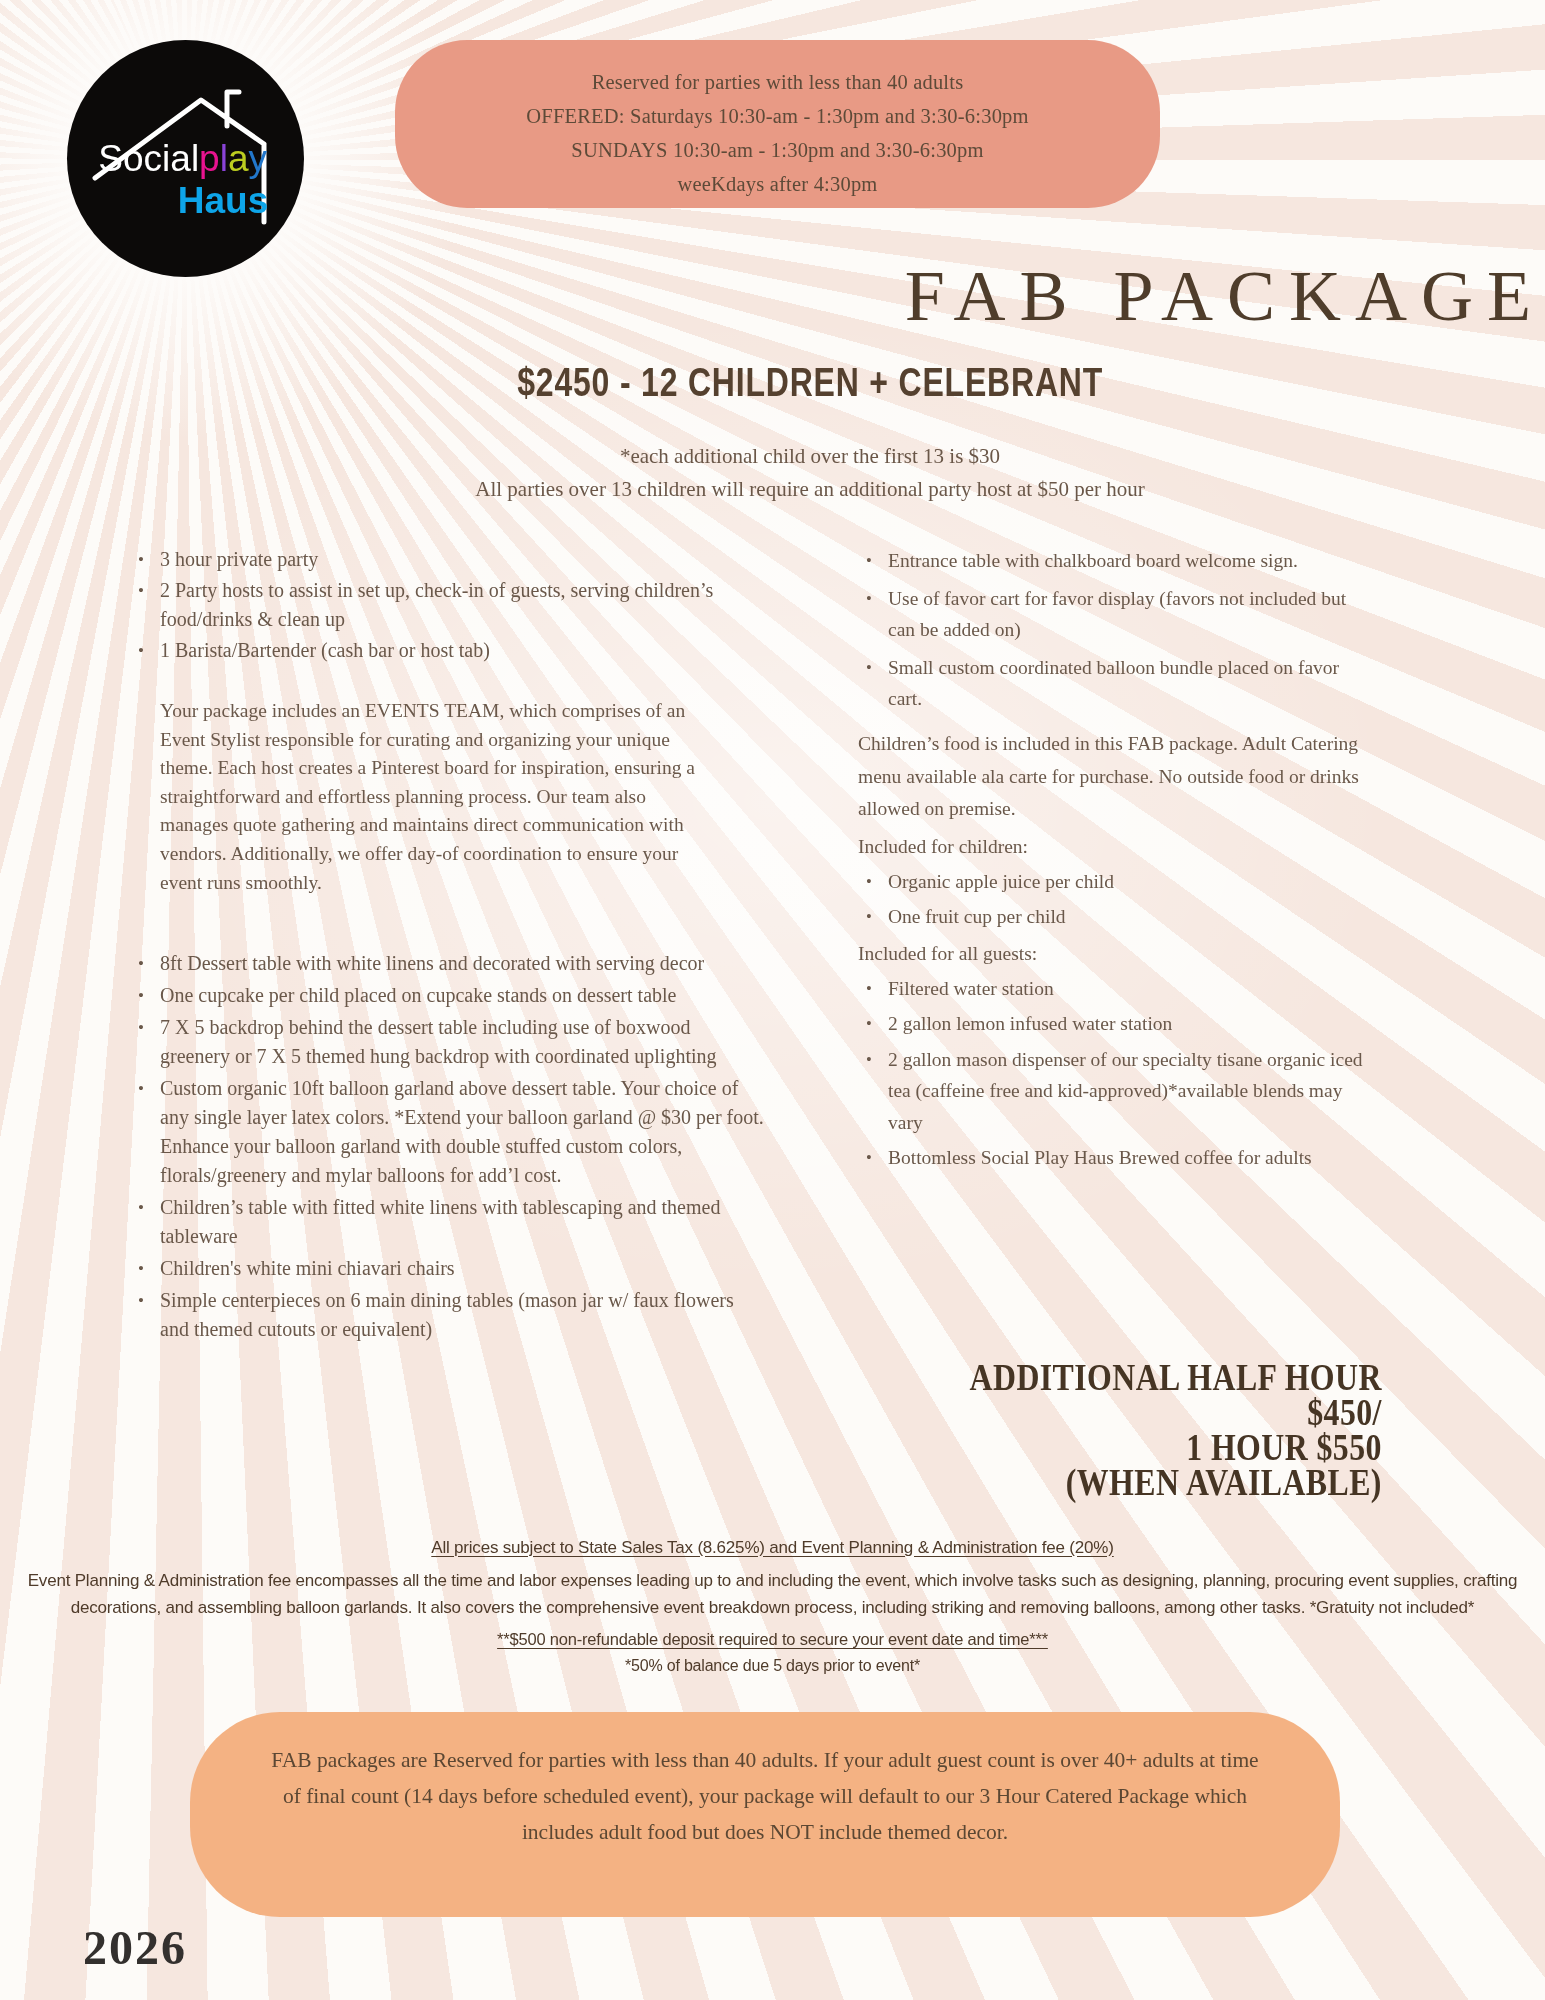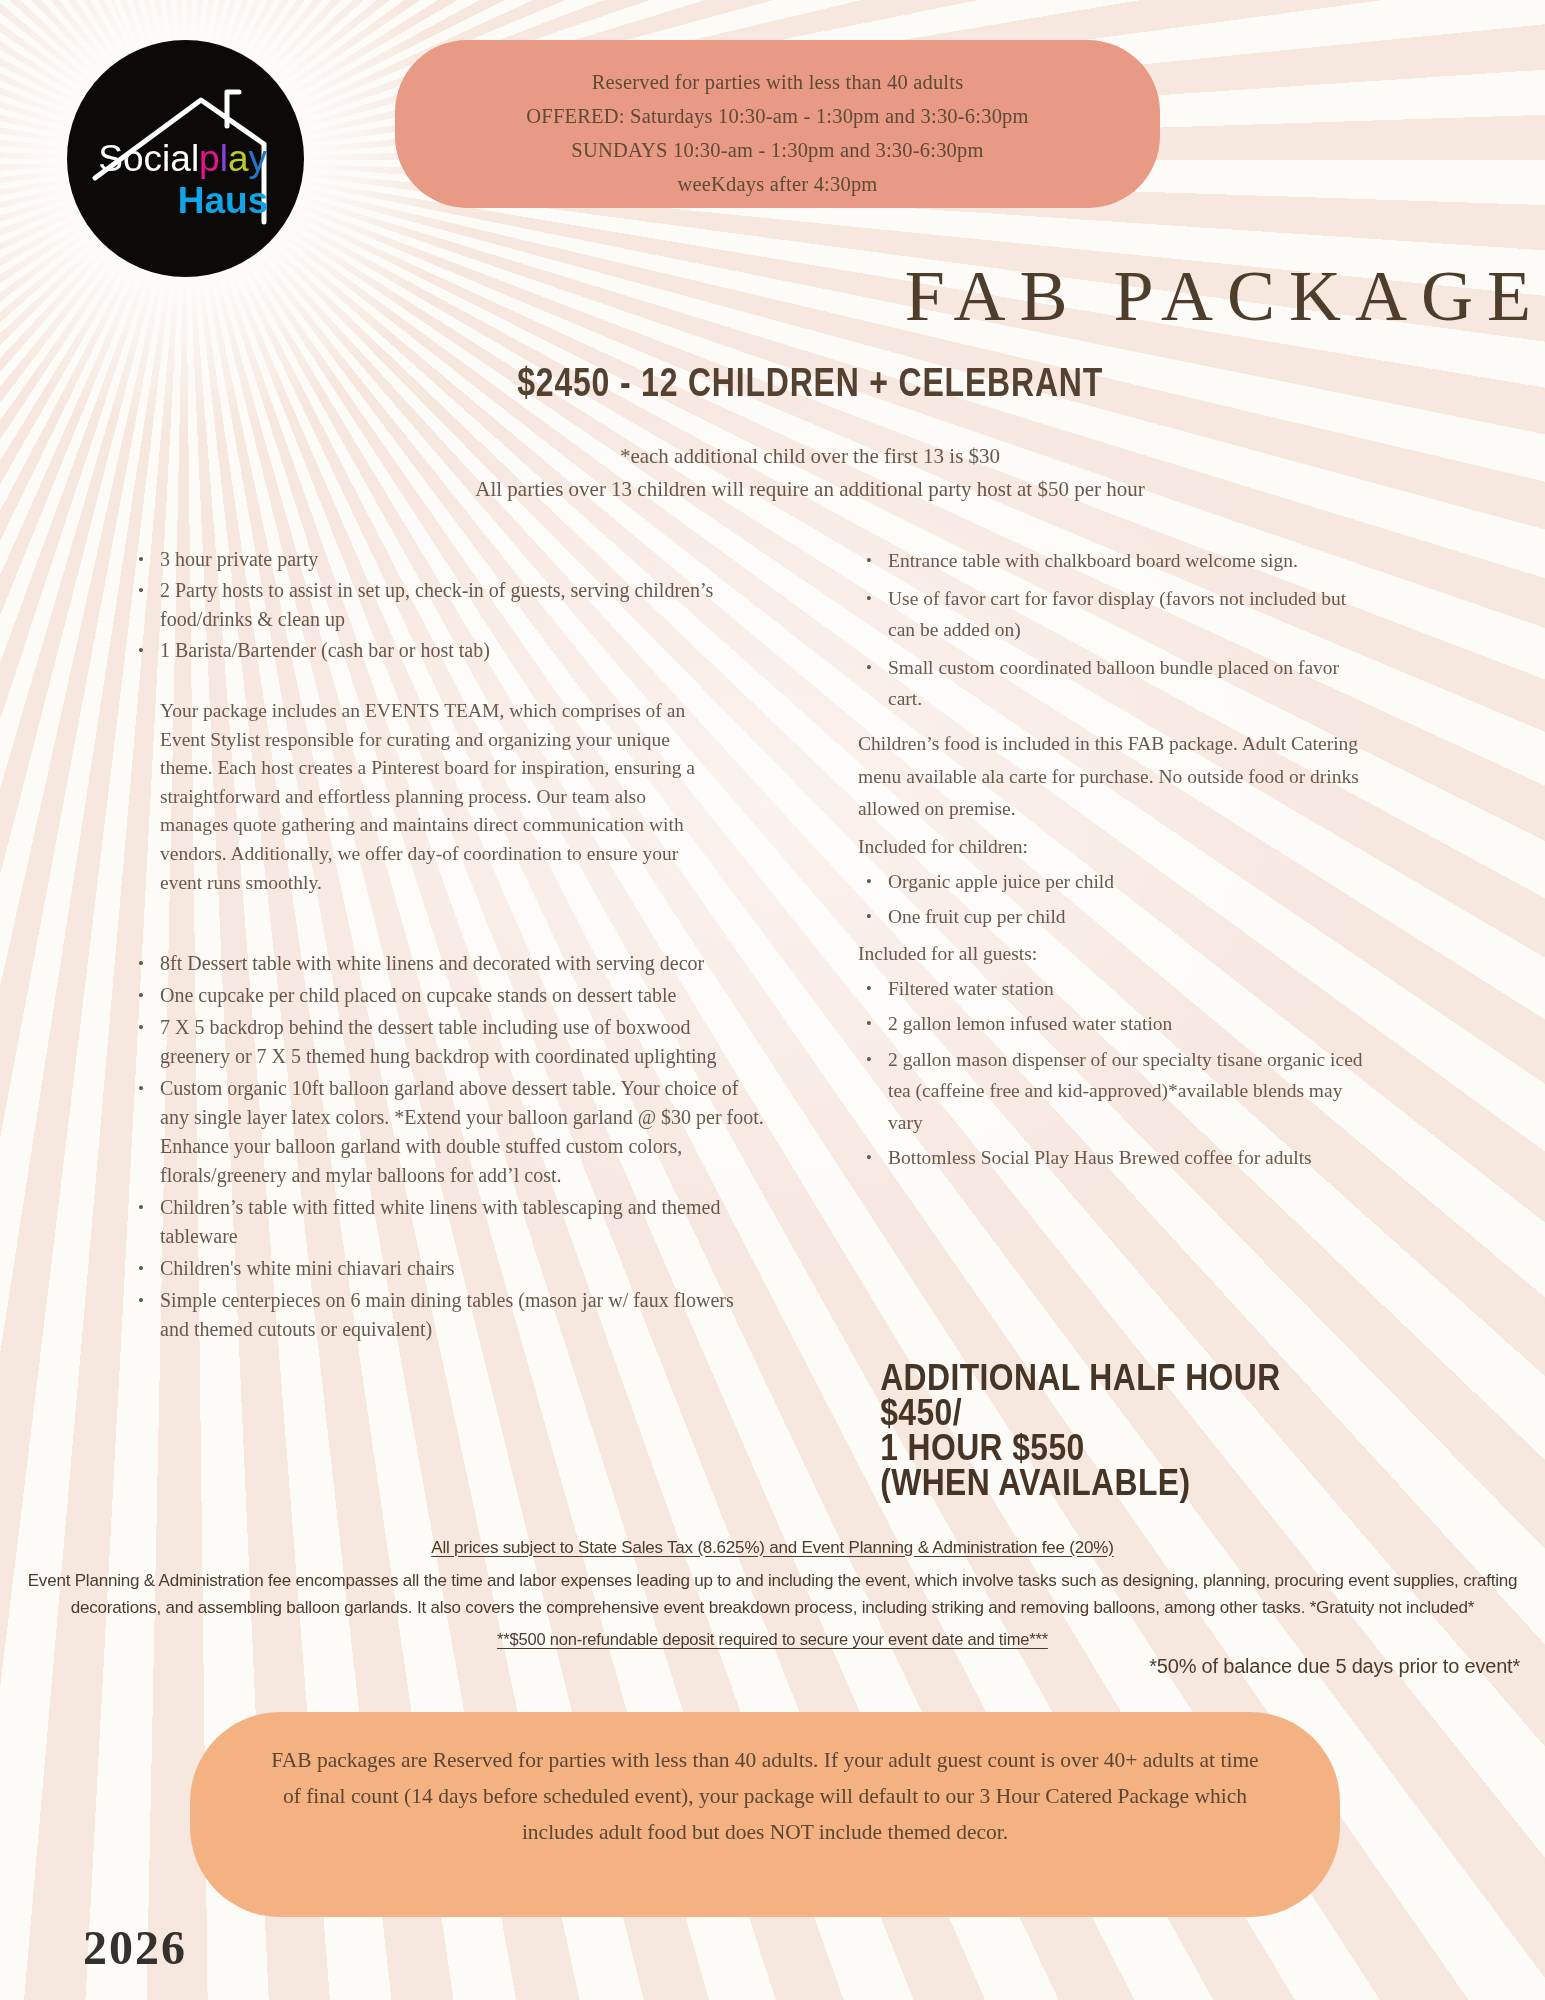--- a/index.html
+++ b/index.html
@@ -51,33 +51,33 @@
   .col-left ul.blist li{font-size:20px;line-height:29px;margin-bottom:2px;}
   .col-left ul.list2 li{margin-bottom:3px;}
   .events-team{margin:32px 0 52px 0;padding-left:30px;width:575px;
     font-size:19.5px;line-height:28.6px;color:#6a584a;box-sizing:border-box;}
   .col-right ul.blist li{font-size:19.5px;line-height:31px;margin-bottom:7px;}
   .right-par{margin:14px 0 4px 0;font-size:19.5px;line-height:32.5px;}
   .right-label{font-size:19.5px;line-height:33px;margin:2px 0 3px 0;}
   .col-right ul.inc li{font-size:19.5px;line-height:31.5px;margin-bottom:4px;}
 
   
-  .additional{left:842px;top:1360px;width:545px;text-align:left;color:#463524;
-    font-family:Liberation Sans, sans-serif;font-weight:600;}
+  .additional{left:875px;top:1360px;width:545px;text-align:right;color:#463524;
+    font-family:Liberation Serif, serif;font-weight:600;}
   .add-line{display:block;transform:scaleX(0.86);transform-origin:center;
     font-size:37px;line-height:35px;letter-spacing:0.5px;}
 
   
   .fineprint{left:25px;top:1536px;width:1495px;text-align:center;
     font-family:"Liberation Sans",sans-serif;color:#4f3b2a;letter-spacing:-0.2px;}
   .fp-underline{text-decoration:underline;text-underline-offset:3px;}
   .fp-tax{font-size:17px;line-height:24px;margin-bottom:7px;}
   .fp-desc{font-size:17px;line-height:27px;}
   .fp-deposit{font-size:16.5px;line-height:25px;margin-top:6px;}
-  .fp-balance{font-size:20px;line-height:24px;margin-top:2px;text-align:right;}
+  .fp-balance{font-size:16px;line-height:24px;margin-top:2px;}
 
   
   .footerbox{left:190px;top:1712px;width:1150px;height:205px;border-radius:90px;background:#f4b283;}
   .footerbox p{width:1000px;margin:30px auto 0 auto;text-align:center;
     font-size:21.5px;line-height:36px;color:#5b4733;}
 
   .year{left:83px;top:1922px;font-size:48px;line-height:52px;letter-spacing:2px;
     color:#33302e;font-weight:600;}
 </style>
 </head>

